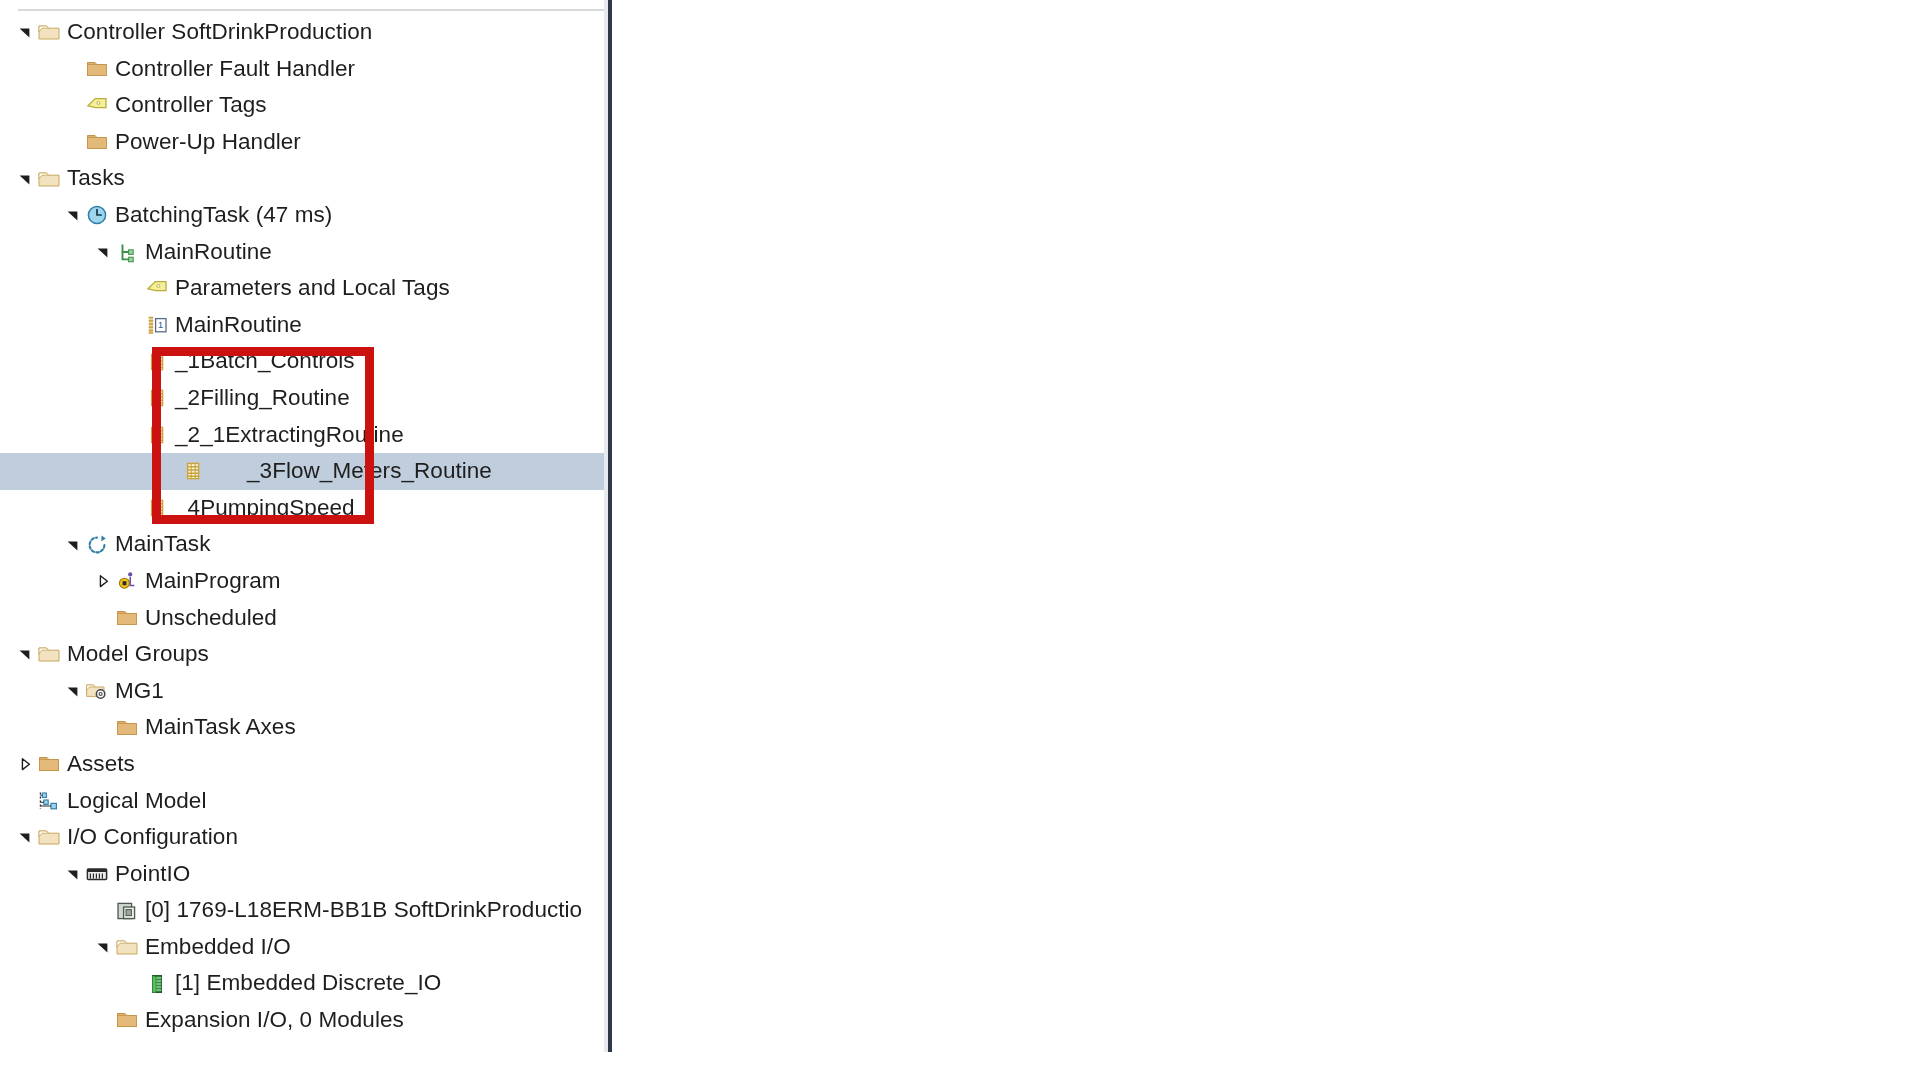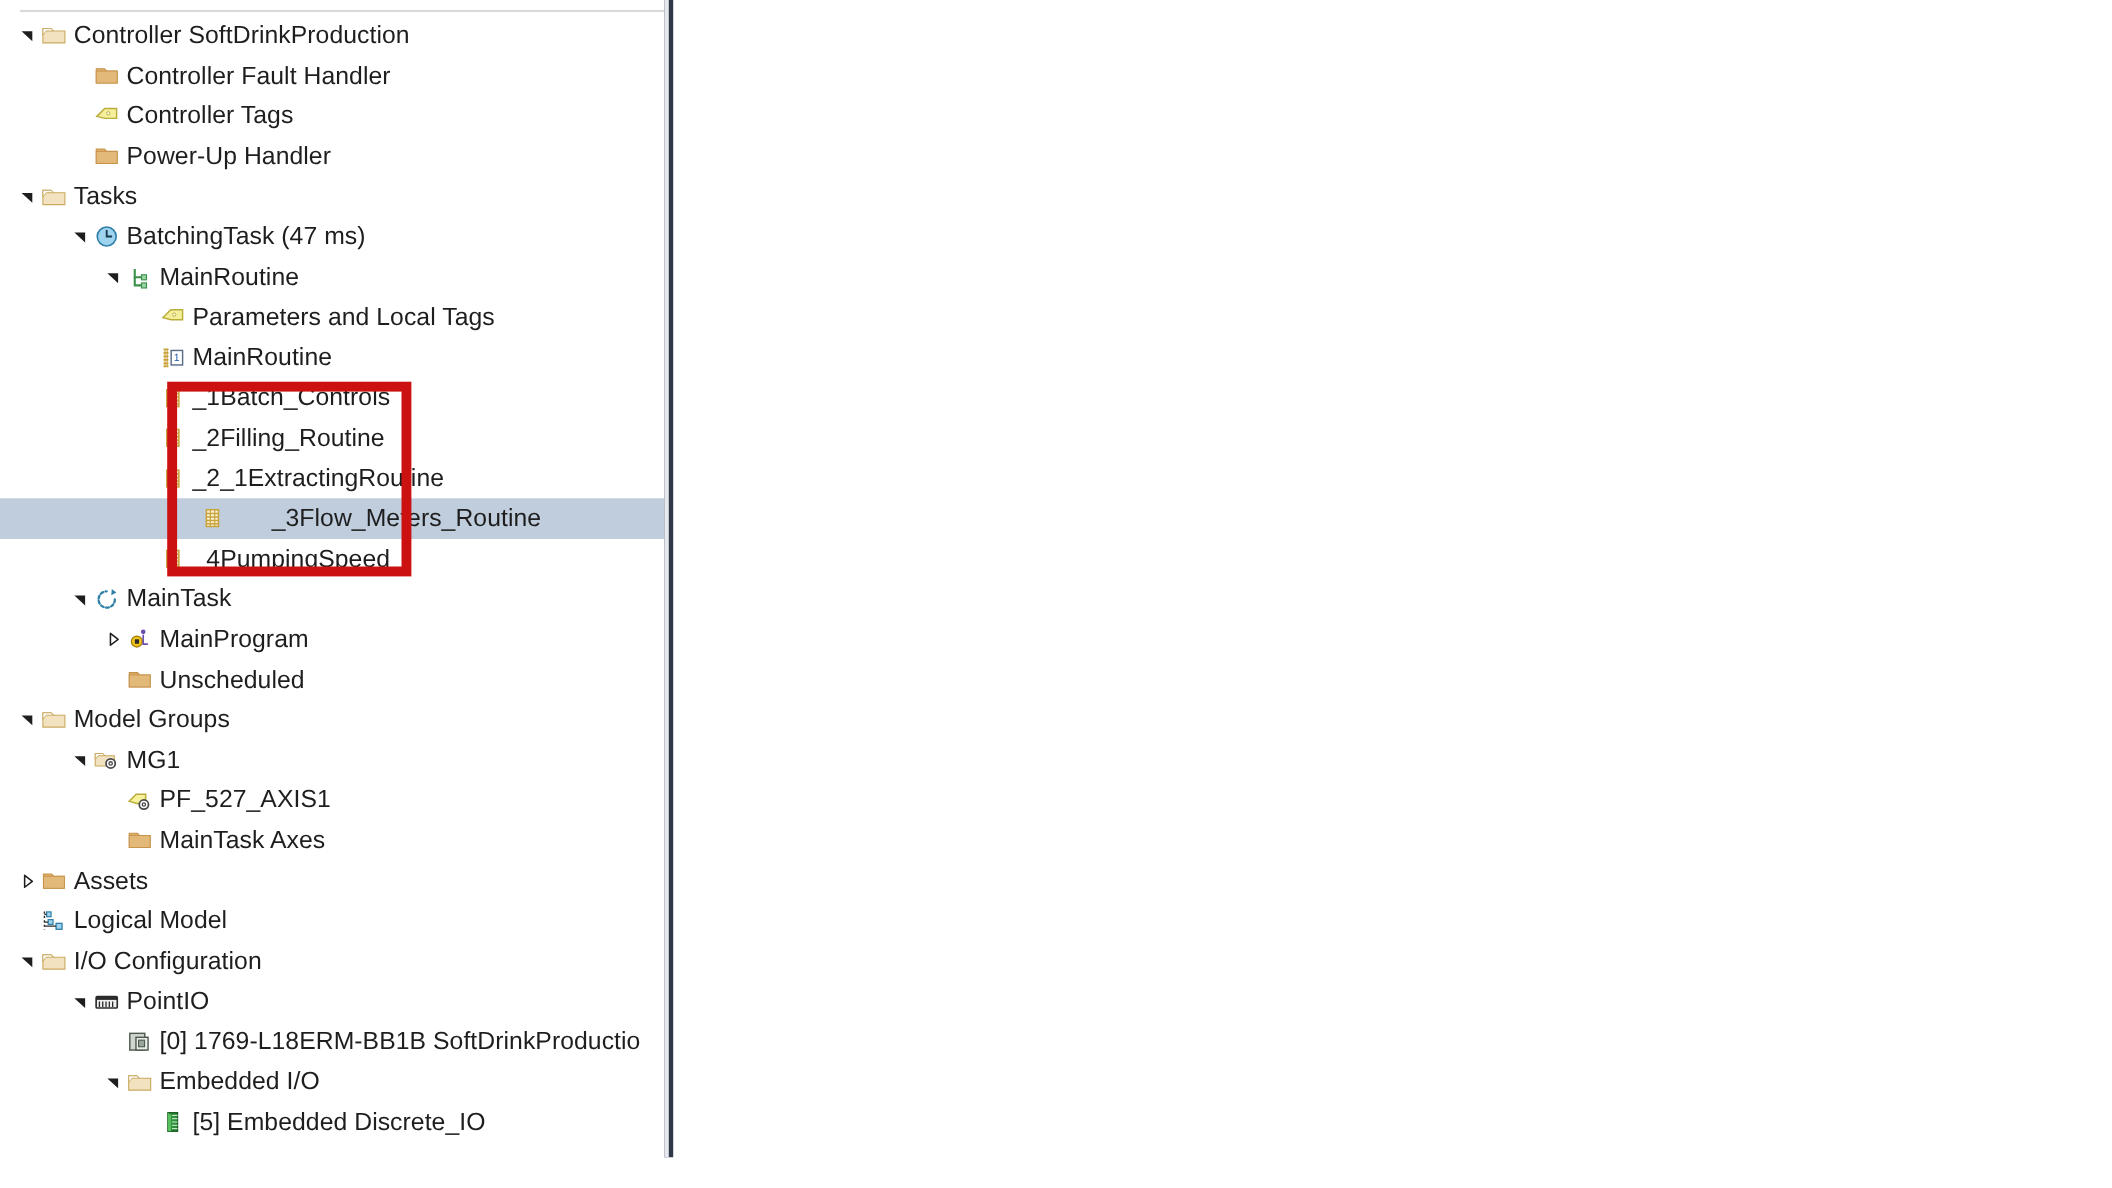--- a/index.html
+++ b/index.html
@@ -360,31 +360,20 @@
               <circle cx="15.6" cy="15" r="4.2" fill="#ffffff" stroke="#4a4a4a" stroke-width="1.6"></circle>
               <circle cx="15.6" cy="15" r="1.5" fill="#ffffff" stroke="#4a4a4a" stroke-width="1.2"></circle>
             </svg>
           </span>
           <span class="label">MG1</span>
         </div>
         <div class="row lvl2">
           <span class="twisty"></span>
           <span class="ico">
             <svg width="24" height="24" viewBox="0 0 24 24">
-              <path d="M2.4 12.4 L8.8 6 L17.4 6 L17.4 14.4 L9.2 14.4 Z" fill="#f7f09a" stroke="#b9ad3a" stroke-width="1.4"></path>
-              <circle cx="15.8" cy="15.4" r="4.2" fill="#ffffff" stroke="#4a4a4a" stroke-width="1.6"></circle>
-              <circle cx="15.8" cy="15.4" r="1.5" fill="#ffffff" stroke="#4a4a4a" stroke-width="1.2"></circle>
-            </svg>
-          </span>
-          <span class="label">PF_527_AXIS1</span>
-        </div>
-        <div class="row lvl2">
-          <span class="twisty"></span>
-          <span class="ico">
-            <svg width="24" height="24" viewBox="0 0 24 24">
               <path d="M2.5 5.5 L10 5.5 L12 7.6 L21.5 7.6 L21.5 18.5 L2.5 18.5 Z" fill="#dfb06a" stroke="#c59249" stroke-width="1"></path>
               <rect x="2.5" y="7.6" width="19" height="10.9" fill="#e3b97a" stroke="#c59249" stroke-width="0.8"></rect>
             </svg>
           </span>
           <span class="label">MainTask Axes</span>
         </div>
         <div class="row lvl0">
           <span class="twisty">
             <svg width="14" height="14" viewBox="0 0 14 14">
               <path d="M4.4 1.8 L11.4 7.2 L4.4 12.6 Z" fill="none" stroke="#1e1e1e" stroke-width="1.4" stroke-linejoin="round"></path>
@@ -467,21 +456,31 @@
         </div>
         <div class="row lvl3">
           <span class="twisty"></span>
           <span class="ico">
             <svg width="24" height="24" viewBox="0 0 24 24">
               <path d="M7.6 3.6 L16.4 3.6 L16.4 20.4 L7.6 20.4 Z" fill="#2f8f3a" stroke="#1d5f25" stroke-width="1.2"></path>
               <path d="M7.6 3.6 L10.6 5.6 L10.6 20.4 L7.6 20.4 Z" fill="#56bf5e"></path>
               <path d="M11.4 6 H16.4 M11.4 9 H16.4 M11.4 12 H16.4 M11.4 15 H16.4 M11.4 18 H16.4" stroke="#d6f2d8" stroke-width="0.9"></path>
             </svg>
           </span>
-          <span class="label">[5] Embedded Discrete_IO</span>
+          <span class="label">[1] Embedded Discrete_IO</span>
+        </div>
+        <div class="row lvl2">
+          <span class="twisty"></span>
+          <span class="ico">
+            <svg width="24" height="24" viewBox="0 0 24 24">
+              <path d="M2.5 5.5 L10 5.5 L12 7.6 L21.5 7.6 L21.5 18.5 L2.5 18.5 Z" fill="#dfb06a" stroke="#c59249" stroke-width="1"></path>
+              <rect x="2.5" y="7.6" width="19" height="10.9" fill="#e3b97a" stroke="#c59249" stroke-width="0.8"></rect>
+            </svg>
+          </span>
+          <span class="label">Expansion I/O, 0 Modules</span>
         </div>
         <div class="row lvl2">
           <span class="twisty"></span>
           <span class="label"></span>
         </div>
       </div>
 
     <div id="panel-right-border" style="background: rgb(46, 56, 70);"></div>
   </div>
 

